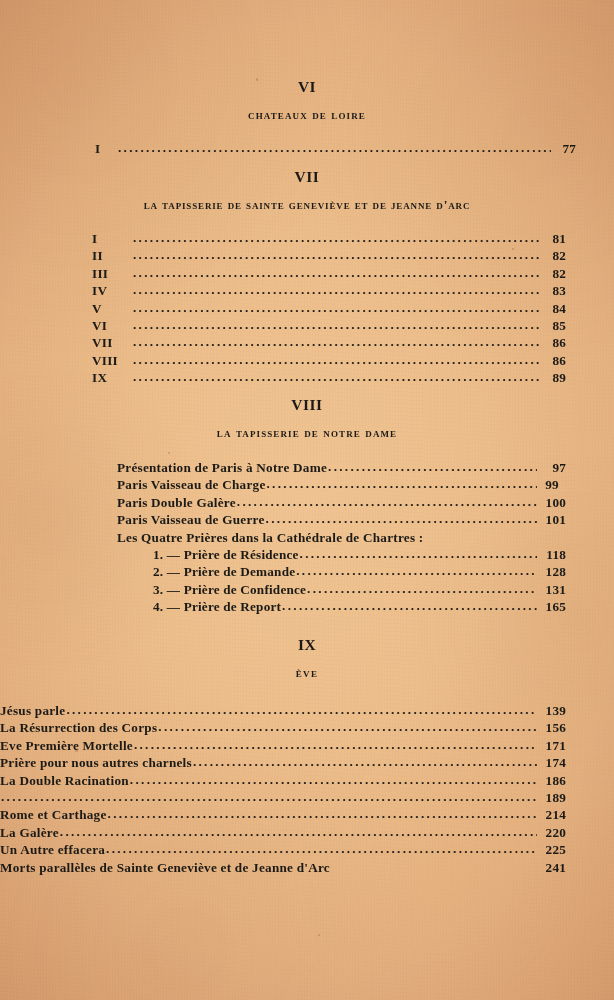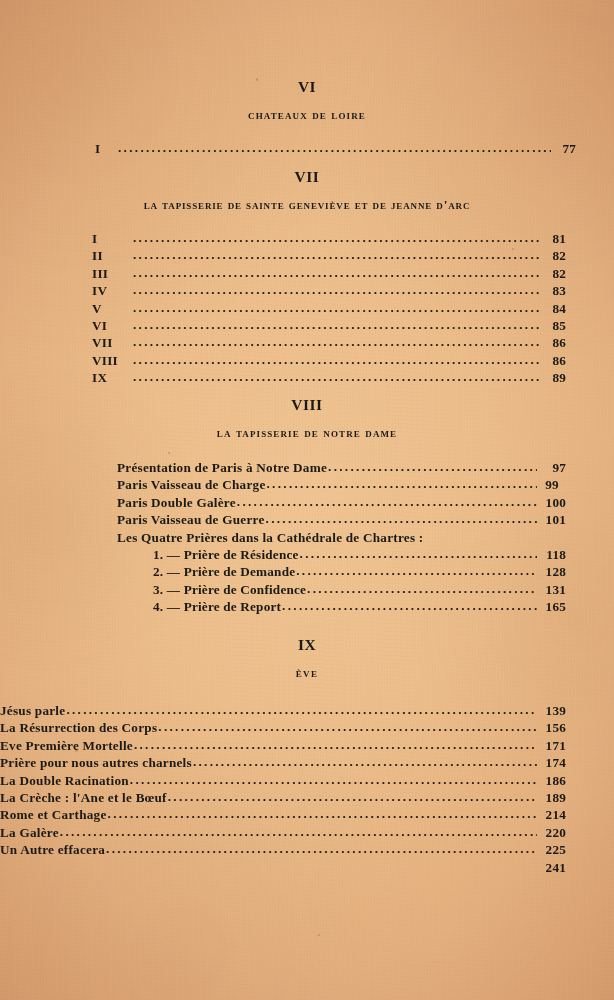--- a/index.html
+++ b/index.html
@@ -301,40 +301,40 @@
           <span class="label">Prière pour nous autres charnels</span>
           <span class="leader"></span>
           <span class="page" style="width:28px;">174</span>
         </div>
         <div class="entry">
           <span class="label">La Double Racination</span>
           <span class="leader"></span>
           <span class="page" style="width:28px;">186</span>
         </div>
         <div class="entry">
-          <span class="label">La Crèche : l'Ane et le Bœuf</span>
           <span class="leader"></span>
           <span class="page" style="width:28px;">189</span>
         </div>
         <div class="entry">
           <span class="label">Rome et Carthage</span>
           <span class="leader"></span>
           <span class="page" style="width:28px;text-align:right;">214</span>
         </div>
         <div class="entry">
           <span class="label">La Galère</span>
           <span class="leader"></span>
           <span class="page" style="width:28px;">220</span>
         </div>
         <div class="entry">
           <span class="label">Un Autre effacera</span>
           <span class="leader"></span>
           <span class="page" style="width:28px;">225</span>
         </div>
         <div class="entry noleader">
+          <span class="label">Morts parallèles de Sainte Geneviève et de Jeanne d'Arc</span>
           <span class="leader"></span>
           <span class="page" style="width:28px;">241</span>
         </div>
       </div>
     </div>
 
   </div>
 </div>
 
 </body></html>

